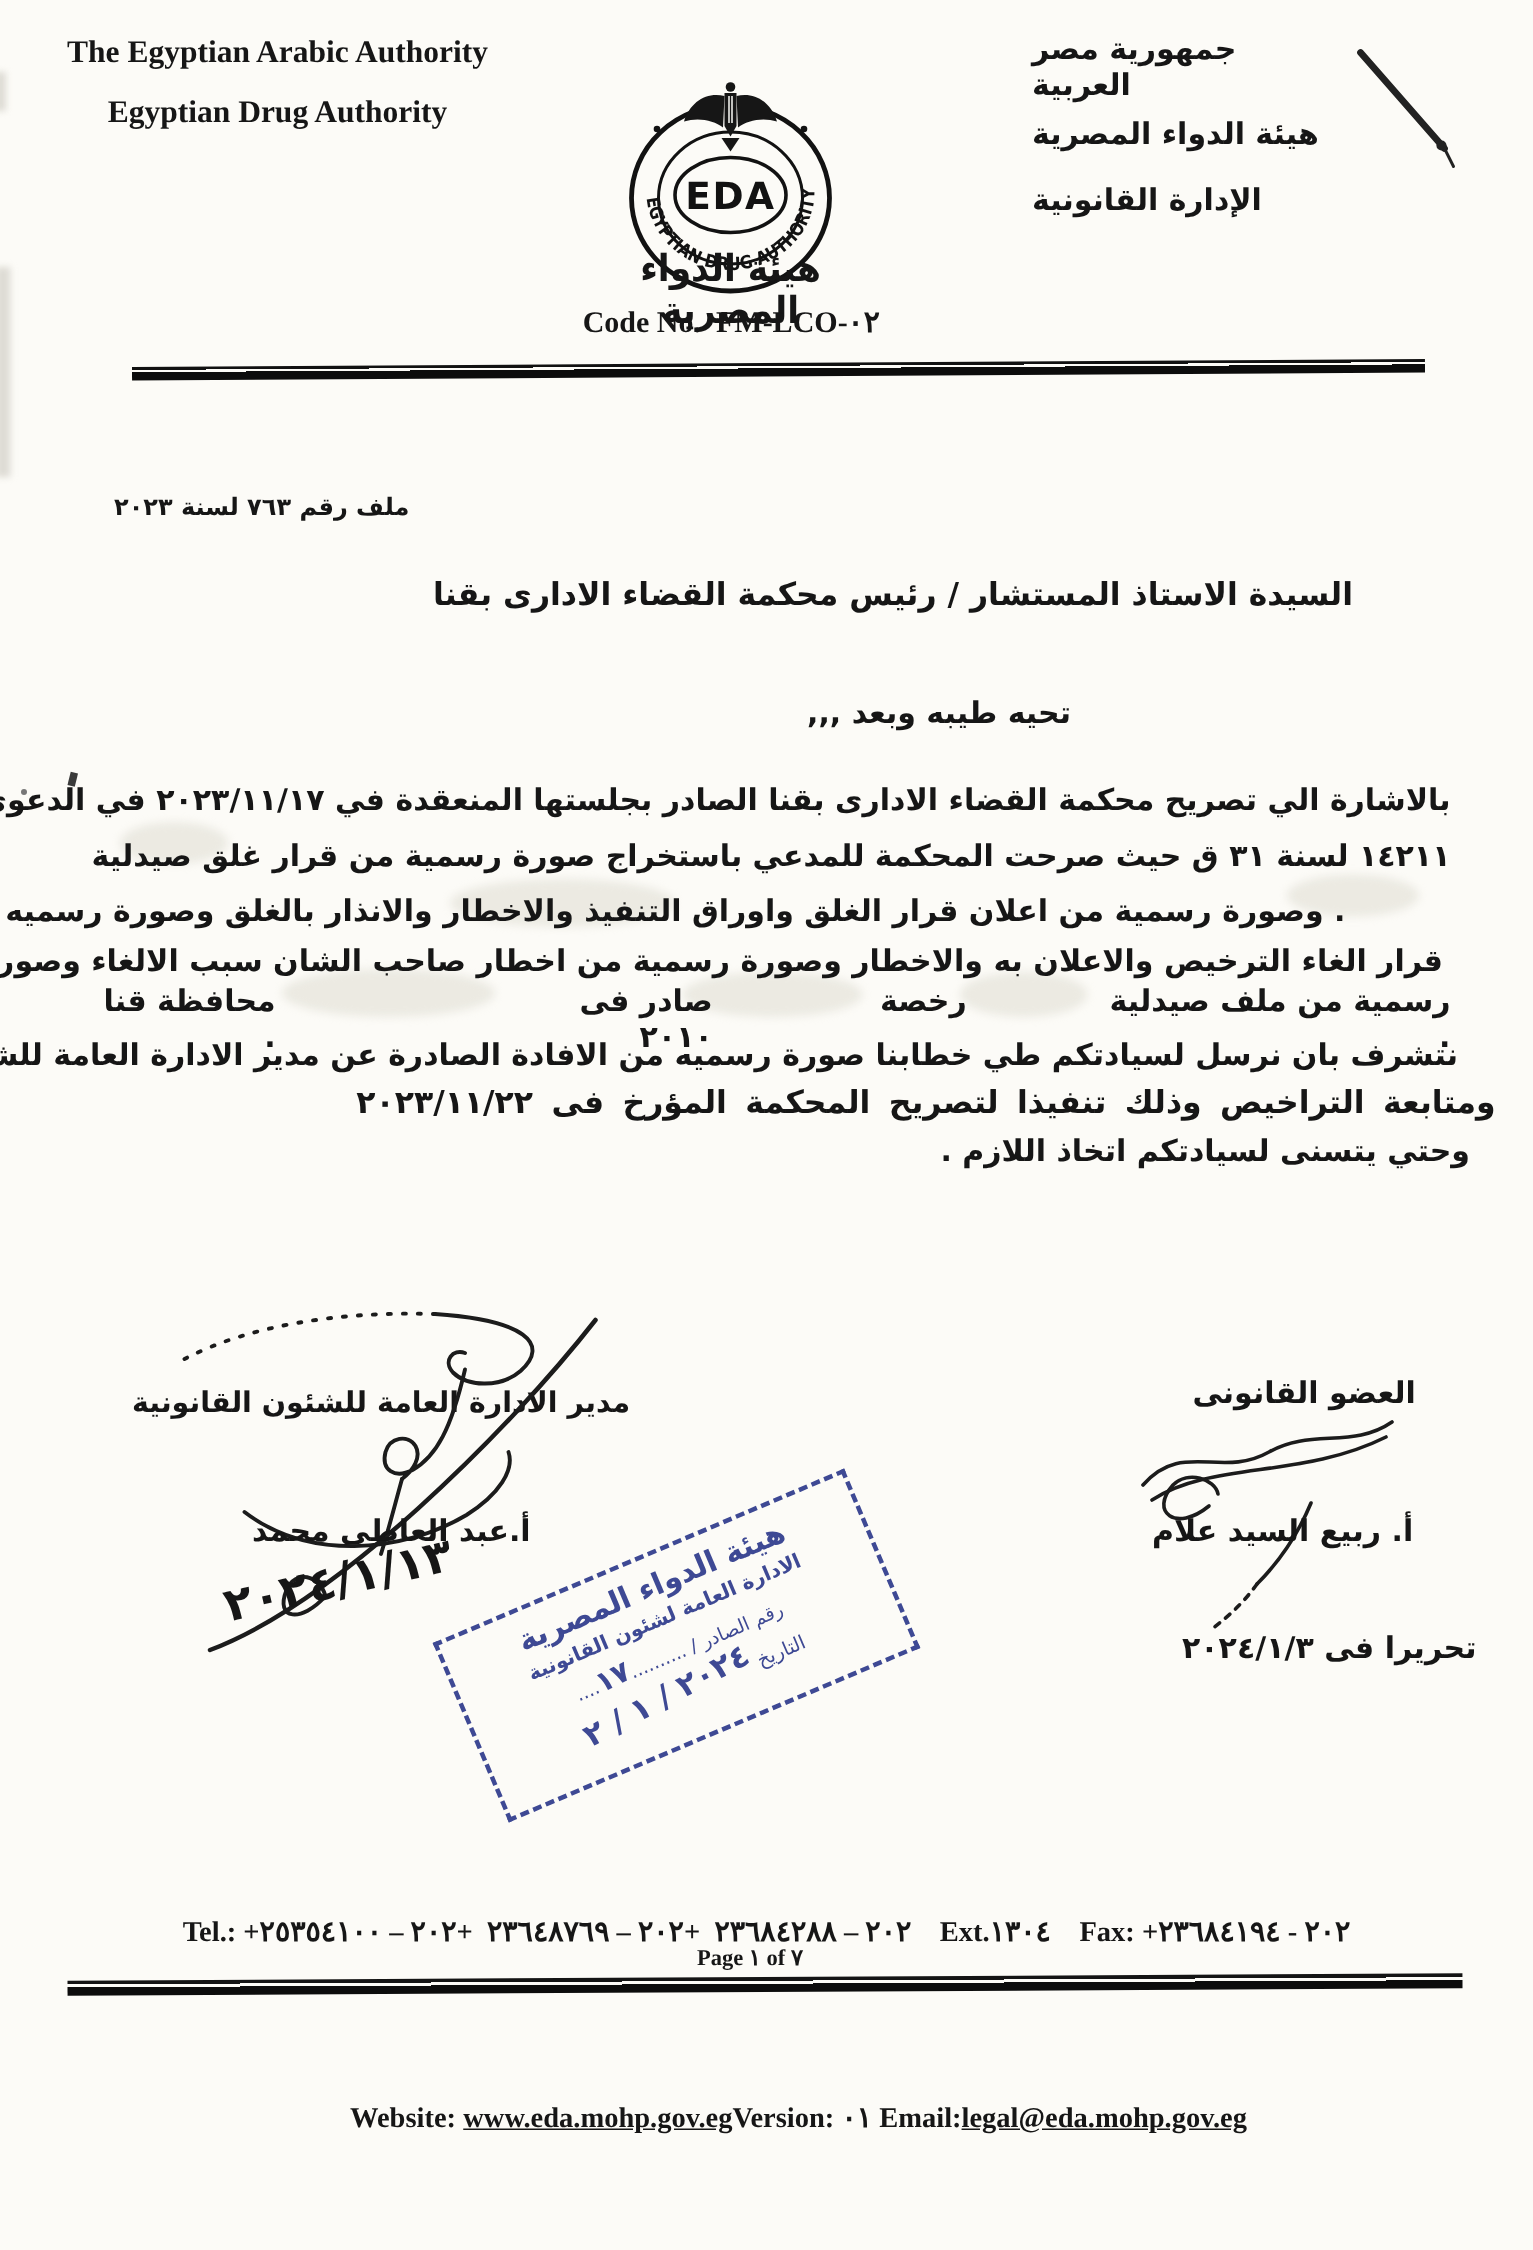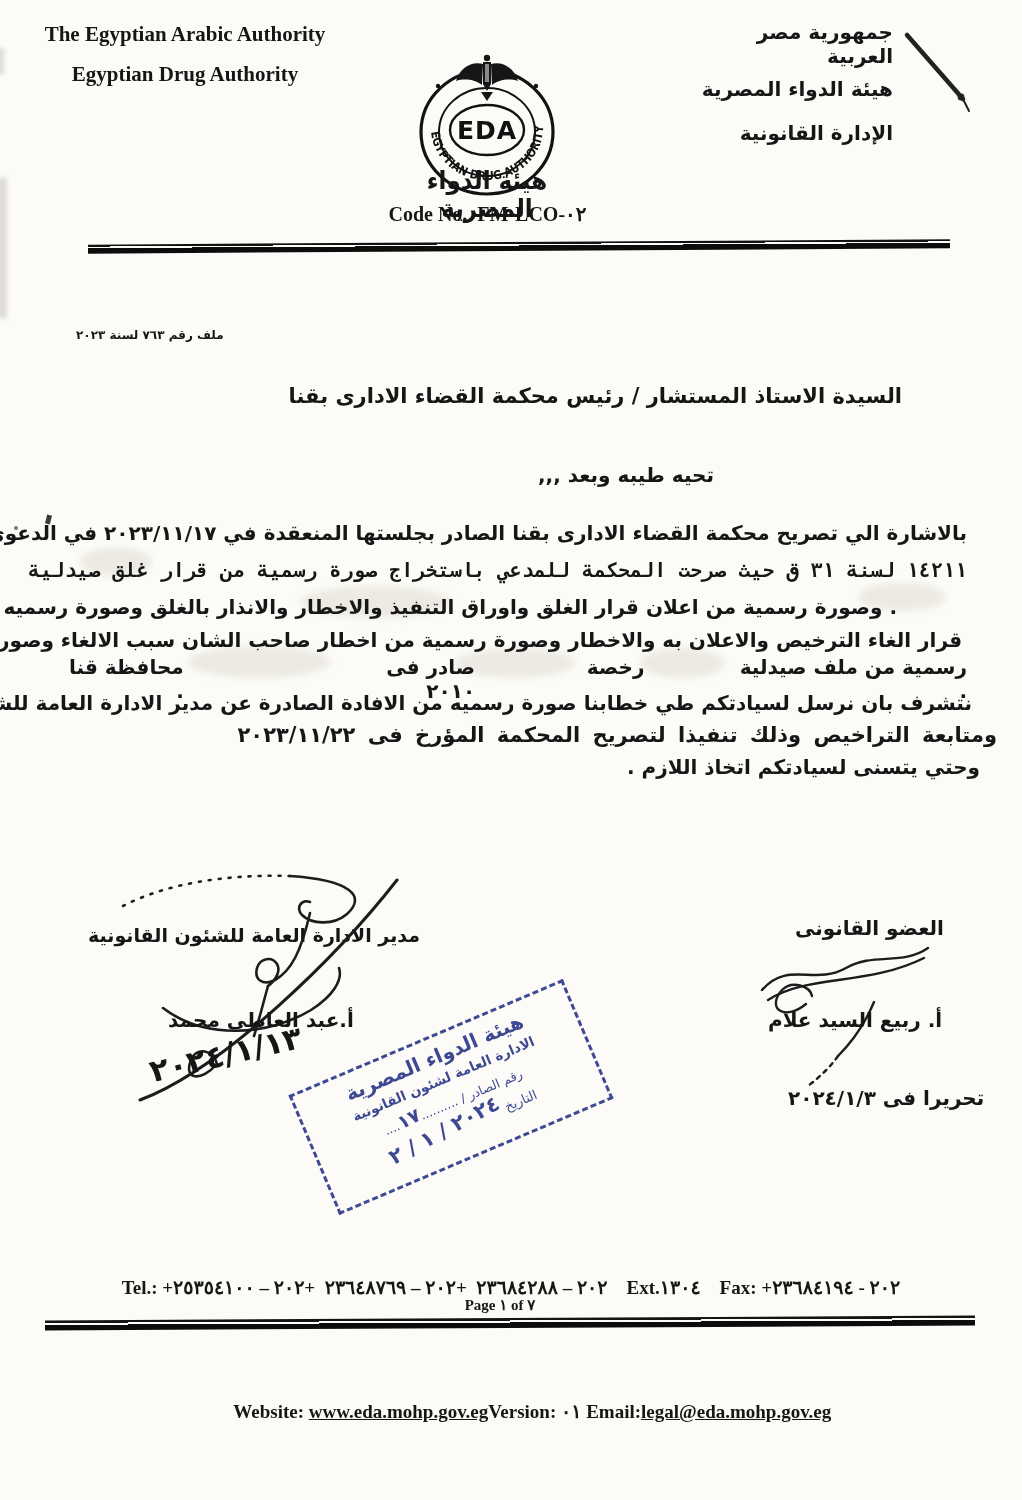--- a/index.html
+++ b/index.html
@@ -6,30 +6,30 @@
   .page{
     position:relative;width:1022px;height:1500px;margin:0 auto;
     background:#fcfbf7;overflow:hidden;color:#161616;
   }
   .abs{position:absolute;}
   .ar{font-family:"DejaVu Sans",sans-serif;font-weight:bold;direction:rtl;unicode-bidi:plaintext;}
   .serif{font-family:"Liberation Serif","DejaVu Serif",serif;font-weight:bold;}
   
   .hdr-en{left:20px;top:24px;width:330px;text-align:center;font-size:21px;line-height:1.0;}
   .hdr-en div{margin-bottom:19px;}
-  .hdr-ar{left:688px;top:20px;width:205px;text-align:right;font-size:20px;}
+  .hdr-ar{left:688px;top:20px;width:205px;text-align:left;font-size:20px;}
   .hdr-ar .l1{margin-bottom:9px;}
   .hdr-ar .l3{margin-top:20px;}
   .logo-wrap{left:402px;top:48px;width:170px;text-align:center;}
   .calligraphy{left:402px;top:168px;width:170px;text-align:center;font-size:23px;transform:scaleY(1.08);}
   .code-line{left:380px;top:202px;width:215px;text-align:center;font-size:20px;white-space:pre;}
   .rule-top{left:88px;top:242px;width:862px;height:9px;transform:rotate(-0.35deg);
     background:linear-gradient(#111 0 2px,#fcfbf7 2px 3.5px,#0c0c0c 3.5px 9px);}
   
-  .file-no{left:76px;top:328px;font-size:12px;}
+  .file-no{left:76px;top:328px;font-size:16px;}
   .addressee{right:120px;top:384px;font-size:21px;}
   .greeting{right:308px;top:463px;font-size:20px;}
   .bodyline{font-size:20px;white-space:nowrap;}
   .l7{font-size:21px;word-spacing:5px;}
   .line5{right:55px;top:655px;left:55px;display:flex;justify-content:flex-start;font-size:20px;}
   .line5 .sp1{width:82px;} .line5 .sp2{width:112px;} .line5 .sp3{width:148px;}
   .closing{left:552px;top:832px;font-size:21px;}
   
   .sig-title-r{left:795px;top:916px;font-size:20px;}
   .sig-name-r{left:768px;top:1008px;font-size:20px;}
@@ -124,21 +124,21 @@
   <div class="abs greeting ar">تحيه طيبه وبعد ,,,</div>
 
   <div class="abs blob" style="left:80px;top:548px;width:72px;height:28px;"></div>
   <div class="abs blob" style="left:300px;top:586px;width:150px;height:32px;"></div>
   <div class="abs blob" style="left:858px;top:583px;width:88px;height:28px;"></div>
   <div class="abs blob" style="left:640px;top:648px;width:85px;height:30px;"></div>
   <div class="abs blob" style="left:455px;top:648px;width:120px;height:30px;"></div>
   <div class="abs blob" style="left:188px;top:646px;width:142px;height:32px;"></div>
 
   <div class="abs bodyline ar" style="right:55px;top:521px;">بالاشارة الي تصريح محكمة القضاء الادارى بقنا الصادر بجلستها المنعقدة في ٢٠٢٣/١١/١٧ في الدعوى رقم</div>
-  <div class="abs bodyline ar" style="right:55px;top:558px;font-family:Liberation Mono, monospace;">١٤٢١١ لسنة ٣١ ق حيث صرحت المحكمة للمدعي باستخراج صورة رسمية من قرار غلق صيدلية</div>
+  <div class="abs bodyline ar" style="right:55px;top:558px;">١٤٢١١ لسنة ٣١ ق حيث صرحت المحكمة للمدعي باستخراج صورة رسمية من قرار غلق صيدلية</div>
   <div class="abs bodyline ar" style="right:125px;top:595px;">. وصورة رسمية من اعلان قرار الغلق واوراق التنفيذ والاخطار والانذار بالغلق وصورة رسميه من</div>
   <div class="abs bodyline ar" style="right:60px;top:628px;">قرار الغاء الترخيص والاعلان به والاخطار وصورة رسمية من اخطار صاحب الشان سبب الالغاء وصورة</div>
   <div class="abs line5 ar">
     <span>رسمية من ملف صيدلية .</span>
     <span class="sp1"></span>
     <span>رخصة</span>
     <span class="sp2"></span>
     <span>صادر فى ٢٠١٠</span>
     <span class="sp3"></span>
     <span>محافظة قنا .</span>

